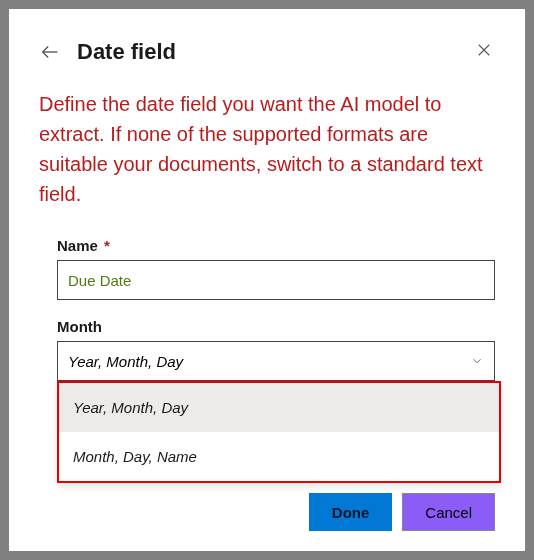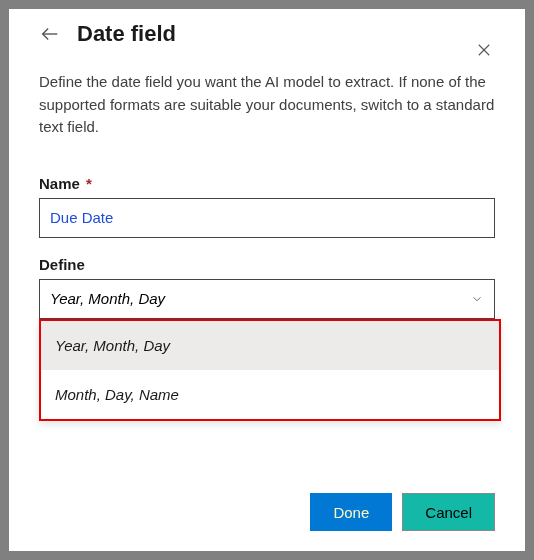--- a/index.html
+++ b/index.html
@@ -13,21 +13,21 @@
       width: 534px;
       height: 560px;
       display: flex;
       align-items: center;
       justify-content: center;
     }
     .dialog {
       background: #fff;
       width: 516px;
       height: 542px;
-      padding: 12px 30px;
+      padding: 30px 30px;
       position: relative;
     }
     .header {
       display: flex;
       align-items: center;
       gap: 16px;
       margin-bottom: 24px;
     }
     .back-icon svg {
       display: block;
@@ -40,47 +40,48 @@
     .close-icon {
       position: absolute;
       top: 32px;
       right: 32px;
       cursor: pointer;
     }
     .close-icon svg {
       display: block;
     }
     .description {
-      font-size: 15px;
-      color: #404040;
+      font-size: 20px;
+      color: #b91c1c;
       line-height: 1.5;
-      margin-bottom: 36px;
+      margin-bottom: 28px;
     }
     .field-group {
       margin-bottom: 18px;
+      margin-left: 18px;
     }
     .label {
       font-size: 15px;
       font-weight: 600;
       color: #1a1a1a;
       margin-bottom: 6px;
       display: block;
     }
     .required {
       color: #a4262c;
       margin-left: 2px;
     }
     .text-input {
       width: 100%;
       height: 40px;
       border: 1px solid #444;
       padding: 0 10px;
       font-size: 15px;
       font-family: inherit;
-      color: #1d4ed8;
+      color: #4d7c0f;
       outline: none;
     }
     .select-wrapper {
       position: relative;
       font-style: italic;
     }
     .select-display {
       width: 100%;
       height: 40px;
       border: 1px solid #444;
@@ -120,31 +121,31 @@
       right: 30px;
       display: flex;
       gap: 10px;
     }
     .btn {
       height: 38px;
       padding: 0 22px;
       font-size: 15px;
       font-family: inherit;
       border: 1px solid #888;
-      background: #14b8a6;
+      background: #8b5cf6;
       cursor: pointer;
       display: flex;
       align-items: center;
       justify-content: center;
     }
     .btn-primary {
       background: #0078d4;
       border-color: #0078d4;
-      color: #fef9c3;
-      font-weight: 400;
+      color: #0f172a;
+      font-weight: 700;
     }
   </style>
 </head>
 <body>
 
 <div class="dialog">
 
   <div class="header">
     <span class="back-icon">
       <svg width="22" height="22" viewBox="0 0 24 24" fill="none" stroke="#555" stroke-width="1.5">
@@ -166,21 +167,21 @@
 
   <div class="field-group">
     <label class="label">
       <span>Name</span>
       <span class="required">*</span>
     </label>
     <input type="text" class="text-input" value="Due Date" style="">
   </div>
 
   <div class="field-group">
-    <label class="label">Define</label>
+    <label class="label">Month</label>
     <div class="select-wrapper">
       <div class="select-display">
         <span>Year, Month, Day</span>
         <span class="chevron">
           <svg width="14" height="14" viewBox="0 0 24 24" fill="none" stroke="#555" stroke-width="1.5">
             <polyline points="6,9 12,15 18,9"></polyline>
           </svg>
         </span>
       </div>
       <div class="dropdown">

